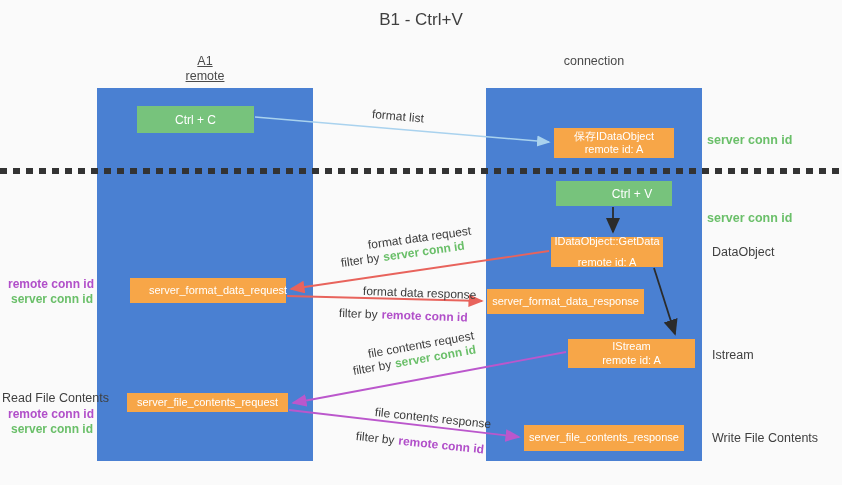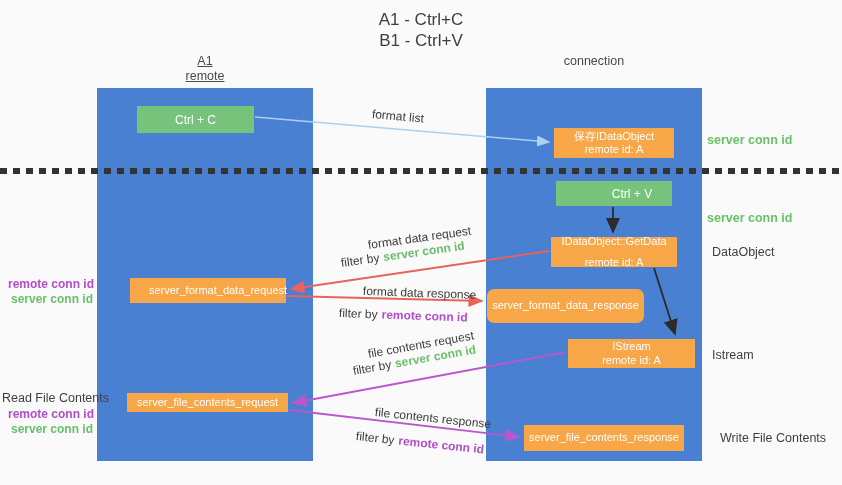--- a/index.html
+++ b/index.html
@@ -64,23 +64,23 @@
     color: #ffffff;
     z-index: 4;
     white-space: nowrap;
     text-align: center;
   }
   .node-green { background: #77c37c; font-size: 12px; }
   .node-orange { background: #f7a648; font-size: 11px; line-height: 13.5px; }
   .ctrl-c   { left: 137px; top: 106px; width: 117px; height: 27px; }
   .save-obj { left: 554px; top: 128px; width: 120px; height: 30px; }
   .ctrl-v   { left: 556px; top: 181px; width: 116px; height: 25px; padding-left: 36px; }
-  .getdata  { left: 551px; top: 237px; width: 126px; height: 30px; gap: 8px; }
+  .getdata  { left: 551px; top: 237px; width: 112px; height: 30px; gap: 8px; }
   .fmt-req  { left: 130px; top: 278px; width: 156px; height: 25px; padding-left: 20px; }
-  .fmt-resp { left: 487px; top: 289px; width: 157px; height: 34px; border-radius: 7px; }
+  .fmt-resp { left: 487px; top: 289px; width: 157px; height: 25px; }
   .istream  { left: 568px; top: 339px; width: 127px; height: 29px; }
   .file-req { left: 127px; top: 393px; width: 161px; height: 19px; }
   .file-resp{ left: 524px; top: 425px; width: 160px; height: 26px; }
   .side-label {
     position: absolute;
     font-size: 12.5px;
     color: #3f3f3f;
     white-space: nowrap;
     z-index: 5;
   }
@@ -110,21 +110,20 @@
   .rot-p2  { transform: rotate(2deg); }
   .rot-m10 { transform: rotate(-10deg); }
   .rot-p6  { transform: rotate(6deg); }
 </style>
 </head>
 <body>
 
 <div class="canvas">
 
   <div class="title">
-    <div>A1 - Ctrl+C</div>
     <div>B1 - Ctrl+V</div>
   </div>
 
   <div class="col-header col-header-a">
     <div>A1</div>
     <div>remote</div>
   </div>
   <div class="col-header col-header-b">
     <div>connection</div>
   </div>
@@ -186,21 +185,21 @@
     <div>server_file_contents_request</div>
   </div>
   <div class="node node-orange file-resp">
     <div>server_file_contents_response</div>
   </div>
 
   <div class="side-label txt-green" style="left:707px; top:133px;">server conn id</div>
   <div class="side-label txt-green" style="left:707px; top:211px;">server conn id</div>
   <div class="side-label" style="left:712px; top:245px;">DataObject</div>
   <div class="side-label" style="left:712px; top:348px;">Istream</div>
-  <div class="side-label" style="left:712px; top:431px;margin-left:8px;">Write File Contents</div>
+  <div class="side-label" style="left:712px; top:431px;">Write File Contents</div>
 
   <div class="conn-pair" style="top:277px;">
     <div class="txt-purple">remote conn id</div>
     <div class="txt-green">server conn id</div>
   </div>
   <div class="side-label" style="left:2px; top:391px;">Read File Contents</div>
   <div class="conn-pair" style="top:407px;">
     <div class="txt-purple">remote conn id</div>
     <div class="txt-green">server conn id</div>
   </div>

